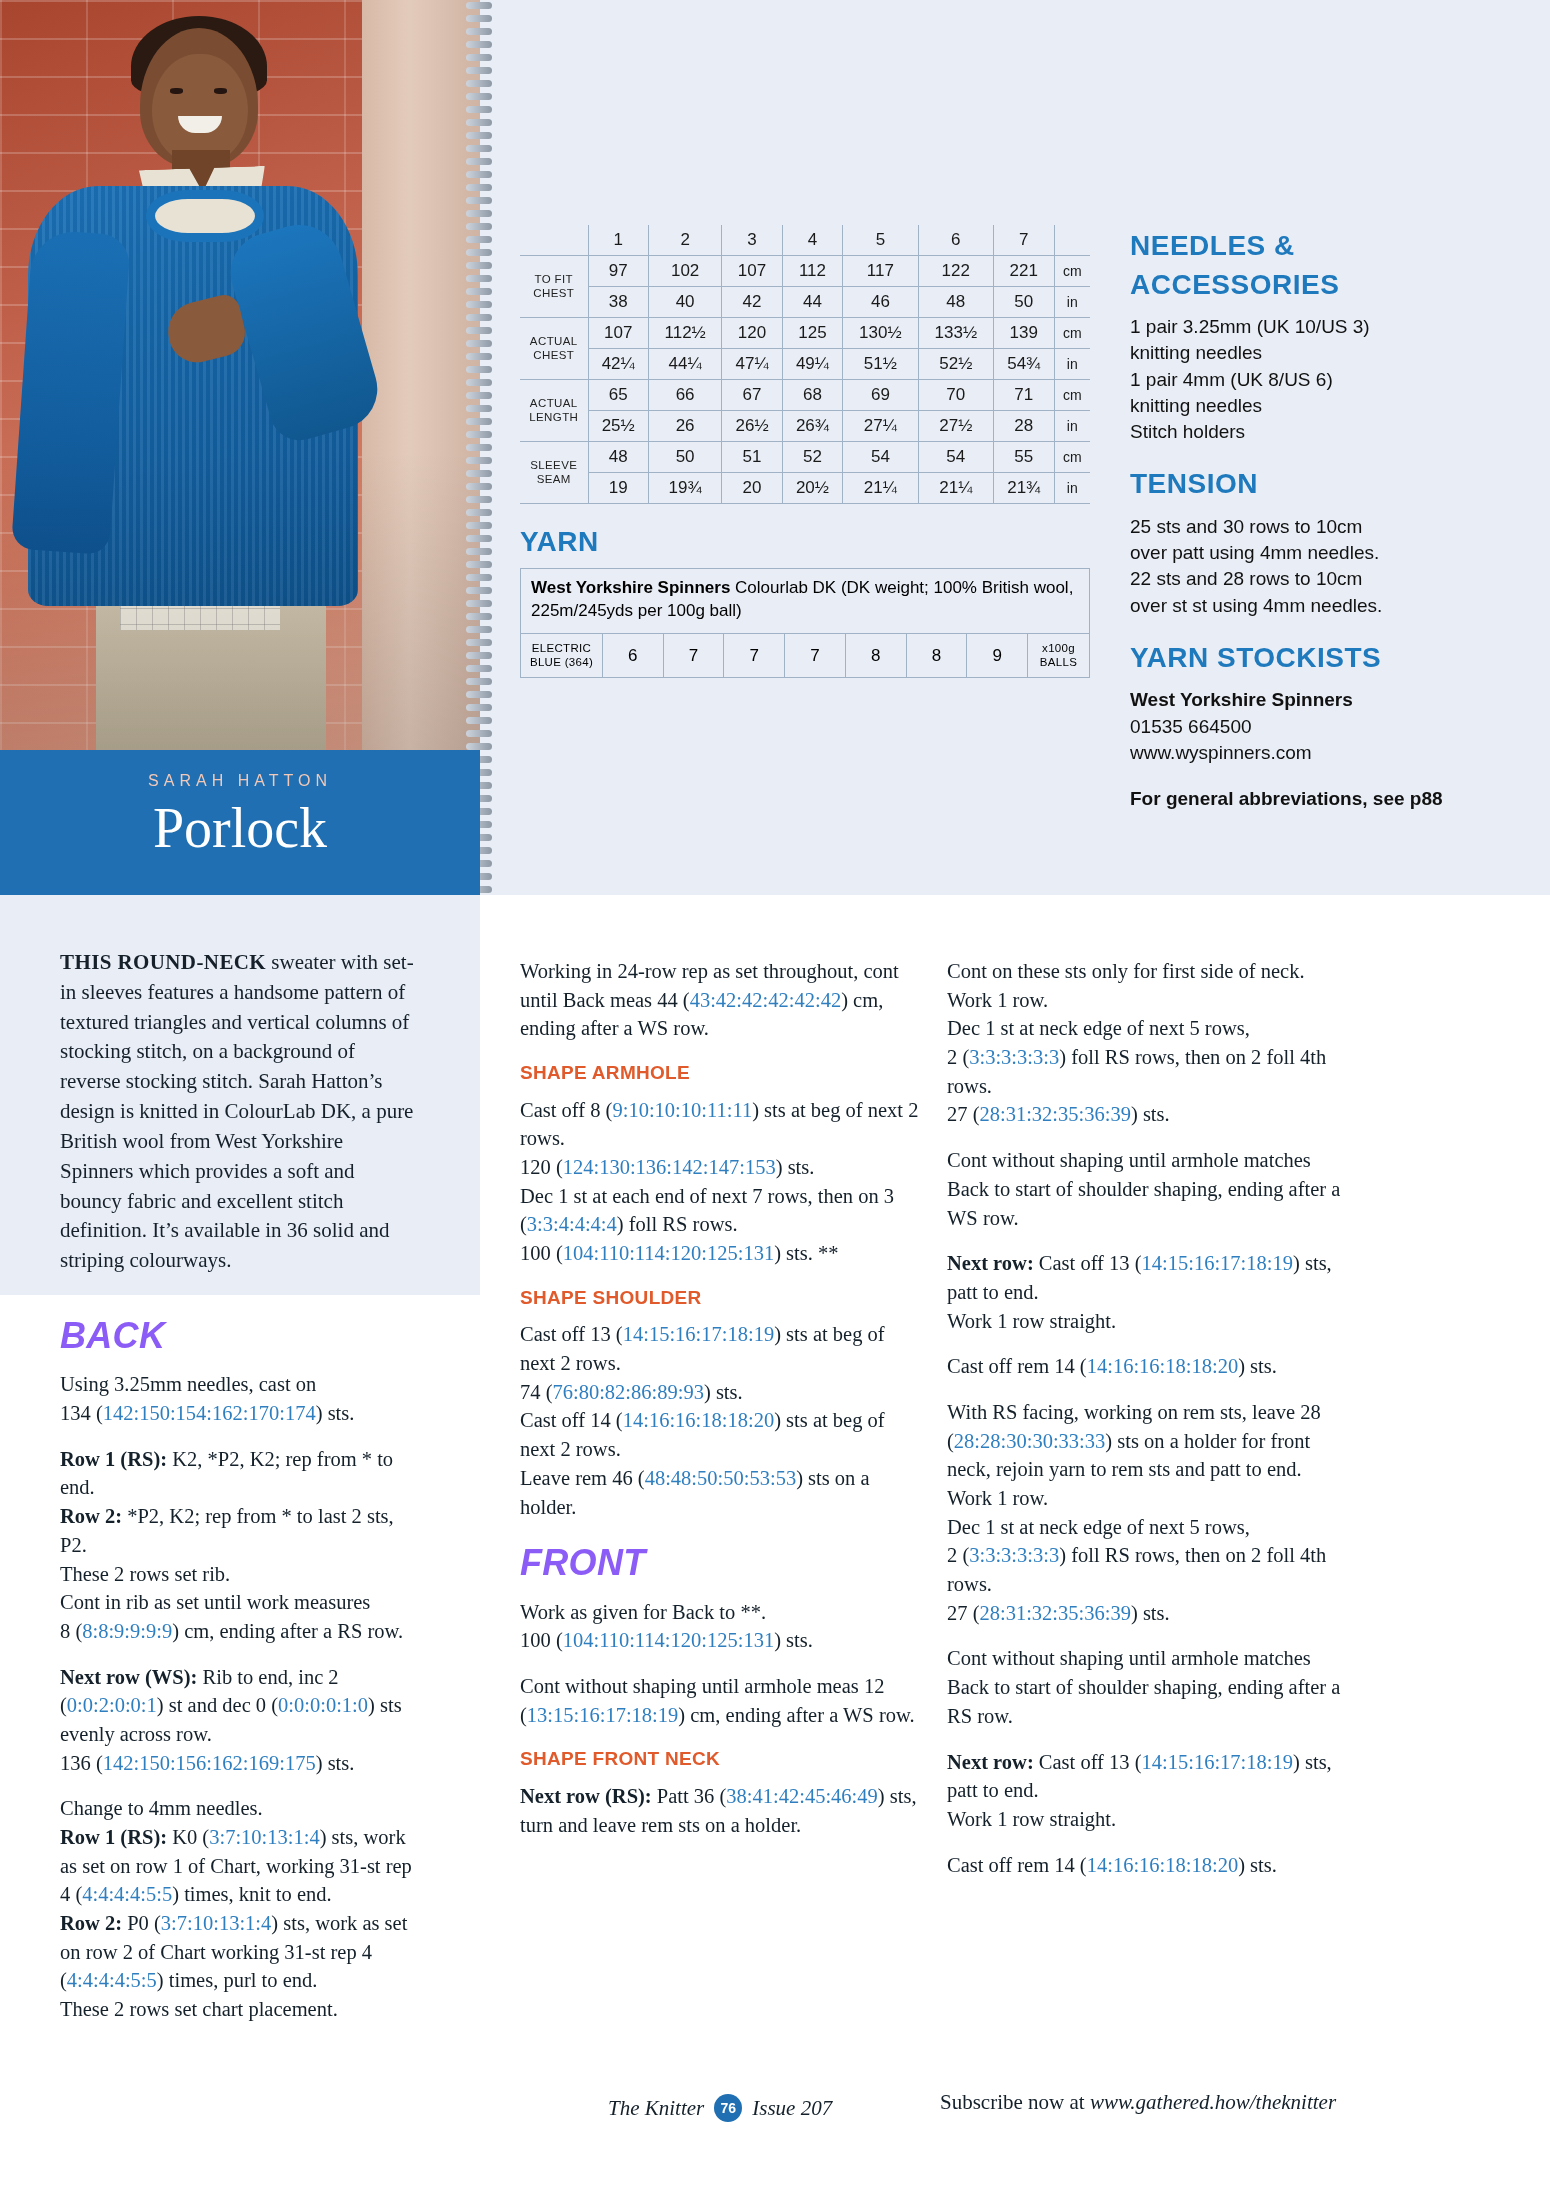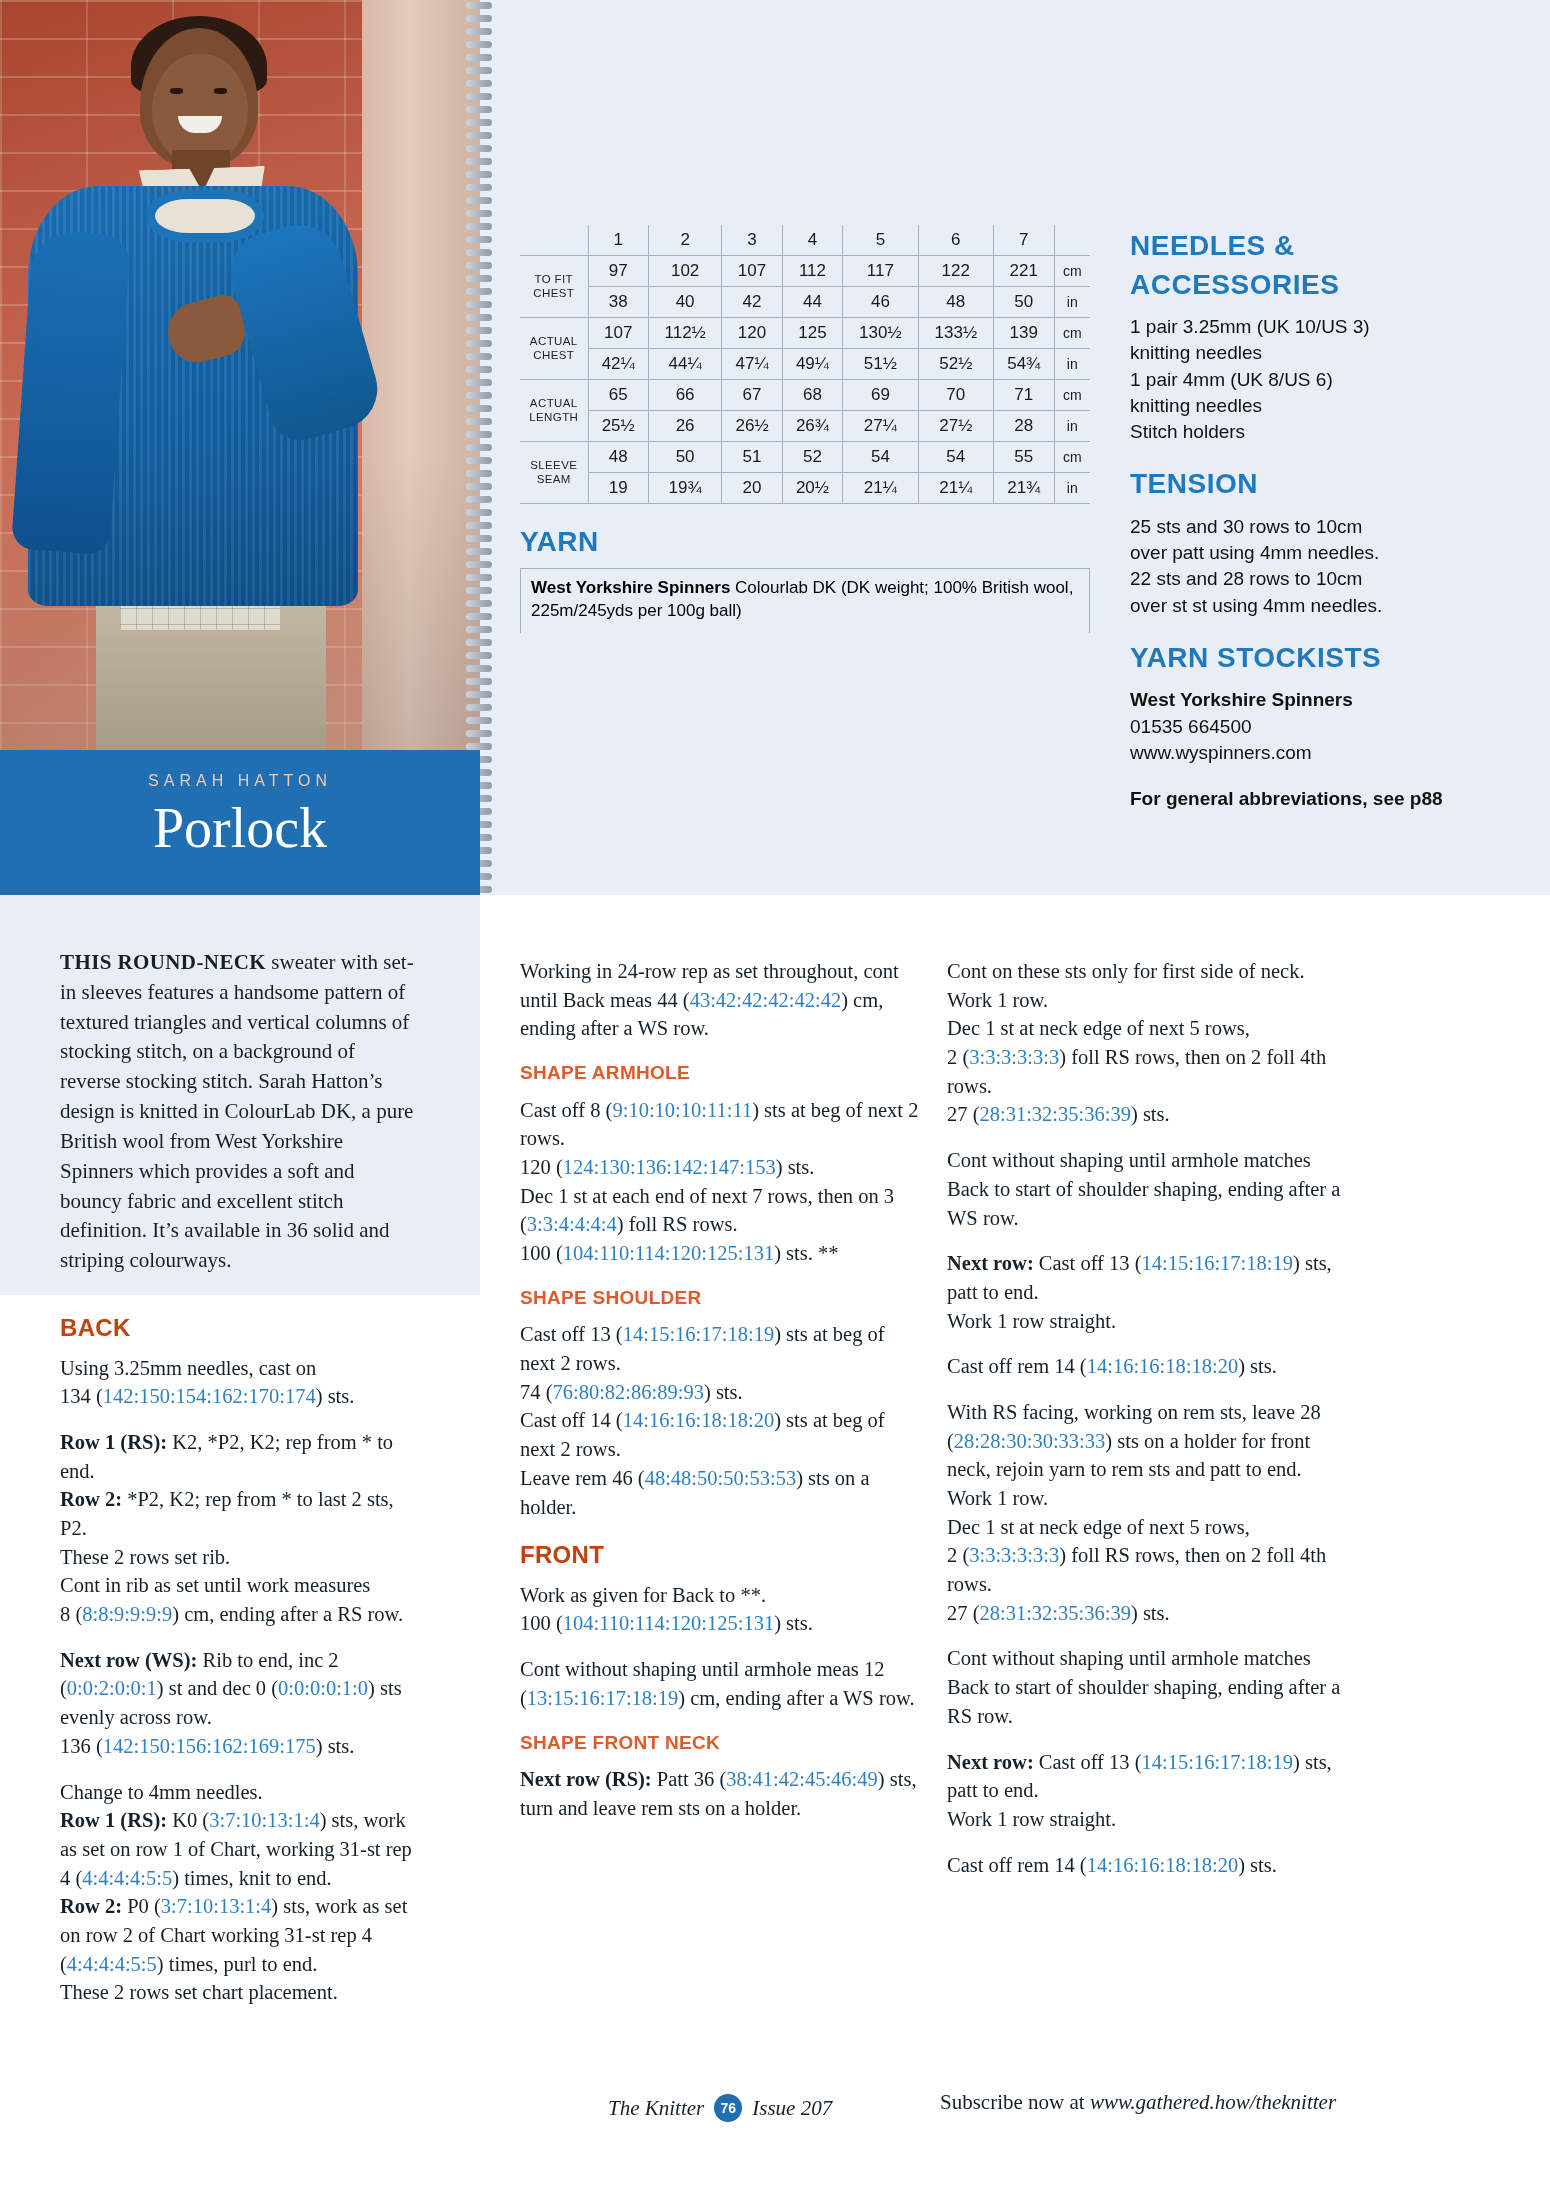--- a/index.html
+++ b/index.html
@@ -234,22 +234,22 @@
     font-size:20.5px;
     line-height:1.40;
     color:#14202a;
   }
   .col1 { left:60px; top:1305px; width:360px; }
   .col2 { left:520px; top:948px; width:400px; }
   .col3 { left:947px; top:948px; width:410px; }
   .col p { margin:9px 0 17px 0; }
   .col h3 {
     font-family:"Liberation Sans", sans-serif;
-    color:#c2410c; font-size:24px; font-weight:bold;
-    margin:6px 0 8px 0; letter-spacing:0.3px;
+    color:#8b5cf6; font-size:36px; font-weight:bold;
+    margin:6px 0 8px 0; letter-spacing:0.3px;font-style:italic;
   }
   .col h4 {
     font-family:"Liberation Sans", sans-serif;
     color:#e05a2b; font-size:19px; font-weight:bold;
     margin:4px 0 4px 0; letter-spacing:0.3px;
   }
   .alt { color:#2f7fc0; }
   .col b { font-weight:bold; }
 
   
@@ -476,20 +476,35 @@
             <td class="unit">in</td>
           </tr>
         </tbody>
     </table>
 
     <h2 class="sec" style="margin-top:22px">YARN</h2>
     <div class="yarn-box">
       <b>West Yorkshire Spinners</b>
       <span>Colourlab DK (DK weight; 100% British wool, 225m/245yds per 100g ball)</span>
     </div>
+    <table class="yarn">
+      <tbody id="yarn-tbody">
+          <tr>
+            <td class="shade">ELECTRIC<br>BLUE (364)</td>
+            <td>6</td>
+            <td>7</td>
+            <td>7</td>
+            <td>7</td>
+            <td>8</td>
+            <td>8</td>
+            <td>9</td>
+            <td class="balls">x100g<br>BALLS</td>
+          </tr>
+        </tbody>
+    </table>
   </div>
 
   <div class="spec-right rblock">
     <h2 class="sec r" id="needles-heading"><span>NEEDLES &amp;</span><br><span>ACCESSORIES</span></h2>
     <div id="needles-lines">
         <div>1 pair 3.25mm (UK 10/US 3)</div>
         <div>knitting needles</div>
         <div>1 pair 4mm (UK 8/US 6)</div>
         <div>knitting needles</div>
         <div>Stitch holders</div>

